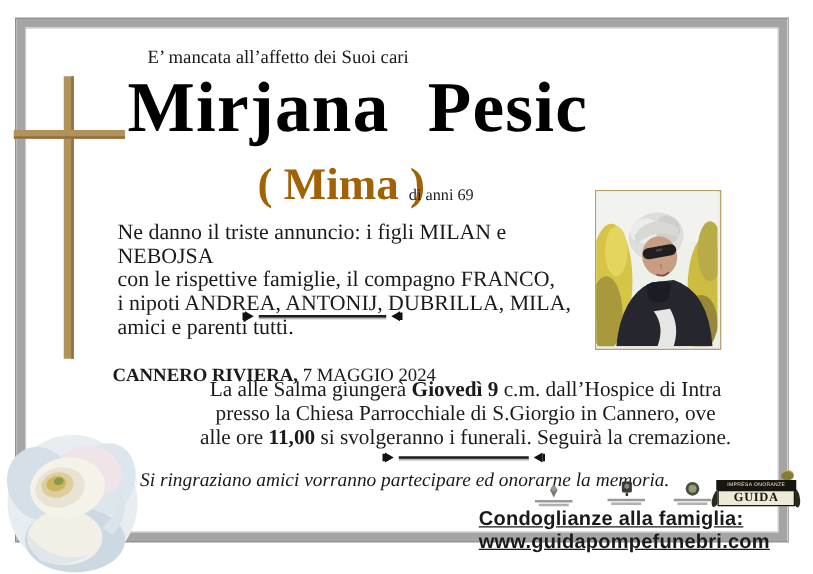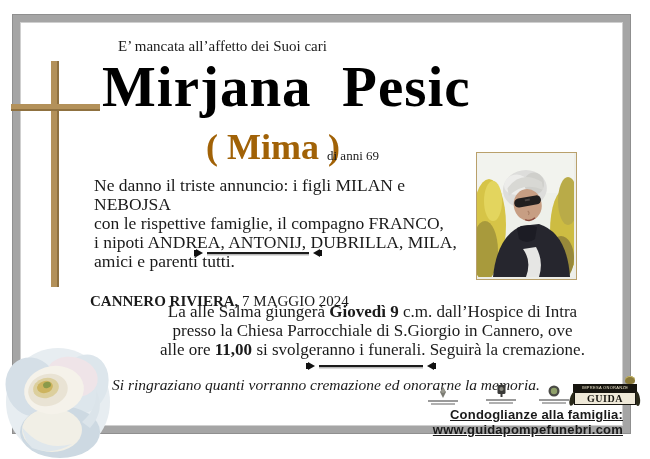--- a/index.html
+++ b/index.html
@@ -21,21 +21,21 @@
   .intro{left:118px;top:38px;font-size:15px;}
   .name{left:102px;top:54px;font-size:57px;font-weight:bold;color:#000;letter-spacing:1px;}
   .nickname{left:162px;top:126px;font-size:36px;font-weight:bold;color:#a16207;margin-left:44px;}
   .age{left:327px;top:148px;font-size:13px;}
   .announce{left:94px;top:176px;width:386px;font-size:17.5px;line-height:19px;white-space:pre-line;}
   .place-date{left:75px;top:276px;font-size:15px;}
   .place-date .b{font-weight:bold;}
   .funeral{left:120px;top:302px;width:505px;font-size:17px;line-height:19px;text-align:center;white-space:normal;}
   .funeral .b{font-weight:bold;text-align:center;}
   .thanks{left:112px;top:376px;font-size:15.5px;font-style:italic;}
-  .condolences{left:383px;top:407px;width:240px;font-size:13px;font-weight:bold;text-align:right;text-decoration:underline;white-space:normal;font-family:"Liberation Sans",sans-serif;letter-spacing:0.2px;}
+  .condolences{left:383px;top:407px;width:240px;font-size:16px;font-weight:bold;text-align:left;text-decoration:underline;white-space:normal;font-family:"Liberation Sans",sans-serif;letter-spacing:0.2px;}
   
   .divider{position:absolute;display:flex;align-items:center;height:9px;}
   .divider .bar{flex:1;height:2px;background:#1c1c1c;box-shadow:0 1.5px 0 rgba(0,0,0,.28);}
   .divider .tick{width:2px;height:6px;background:#111;margin:0 1px;}
   .divider .tri-r{width:0;height:0;border:4px solid transparent;border-left:7px solid #111;margin-left:-1px;}
   .divider .tri-l{width:0;height:0;border:4px solid transparent;border-right:7px solid #111;margin-right:-1px;}
   .div1{left:193px;top:248px;width:130px;}
   .div2{left:305px;top:361px;width:132px;}
   
   .photo{position:absolute;left:476px;top:152px;width:99px;height:126px;border:1px solid #b9a06b;background:#edeee8;}
@@ -96,21 +96,21 @@
   </div>
 
   <div class="divider div2">
     <span class="tick"></span>
       <span class="tri-r"></span>
     <span class="bar"></span>
     <span class="tri-l"></span>
       <span class="tick"></span>
   </div>
 
-  <div class="txt thanks">Si ringraziano quanti vorranno cremazione ed onorarne la memoria.</div>
+  <div class="txt thanks">Si ringraziano amici vorranno partecipare ed onorarne la memoria.</div>
 
   <div class="photo">
     <svg width="97" height="124" viewBox="0 0 97 124">
       <rect x="0" y="0" width="97" height="124" fill="#eef0ea"></rect>
       <rect x="0" y="0" width="97" height="40" fill="#f2f3ee"></rect>
       <ellipse cx="12" cy="72" rx="17" ry="46" fill="#d6c447"></ellipse>
       <ellipse cx="8" cy="98" rx="13" ry="30" fill="#a89a3c"></ellipse>
       <ellipse cx="16" cy="48" rx="9" ry="20" fill="#e3d55e"></ellipse>
       <ellipse cx="88" cy="78" rx="15" ry="42" fill="#cdbc42"></ellipse>
       <ellipse cx="91" cy="48" rx="10" ry="24" fill="#b9ab48"></ellipse>

